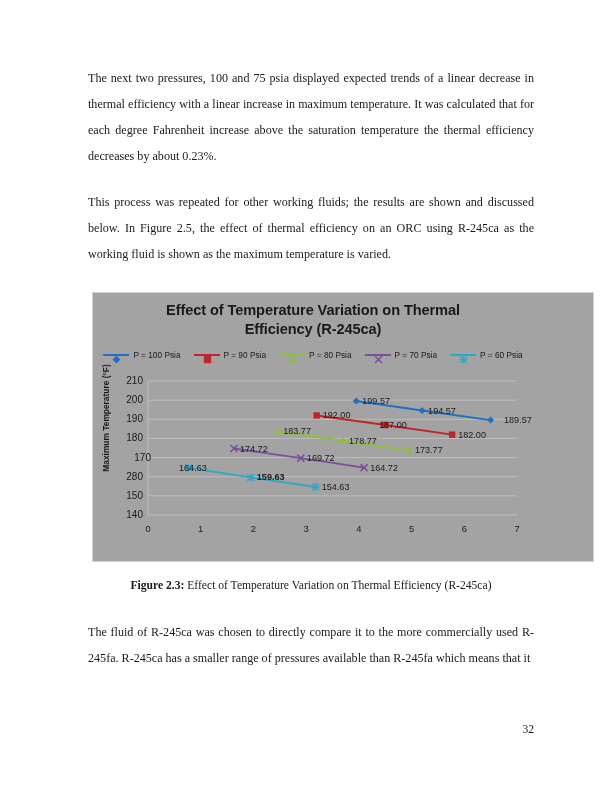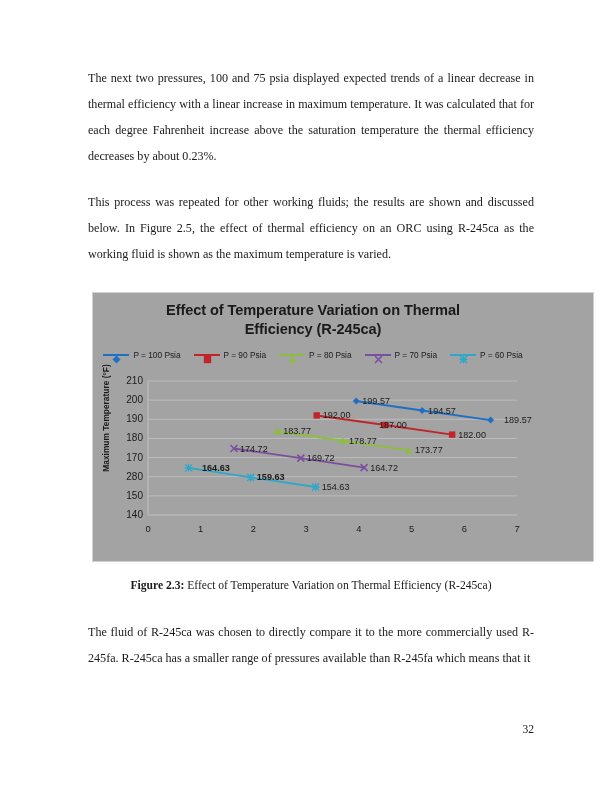--- a/index.html
+++ b/index.html
@@ -294,27 +294,27 @@
         <div class="dlabel" style="left: 411px; top: 122.109px;">189.57</div>
         <div class="dlabel" style="left: 229.686px; top: 117.457px;">192.00</div>
         <div class="dlabel" style="left: 286px; top: 127.029px;">187.00</div>
         <div class="dlabel" style="left: 365.161px; top: 136.6px;">182.00</div>
         <div class="dlabel" style="left: 190.15px; top: 133.212px;">183.77</div>
         <div class="dlabel" style="left: 256.043px; top: 142.783px;">178.77</div>
         <div class="dlabel" style="left: 321.936px; top: 152.355px;">173.77</div>
         <div class="dlabel" style="left: 146.924px; top: 150.536px;">174.72</div>
         <div class="dlabel" style="left: 213.871px; top: 160.107px;">169.72</div>
         <div class="dlabel" style="left: 277.129px; top: 169.679px;">164.72</div>
-        <div class="dlabel" style="left: 109px; top: 169.851px; font-weight: bold;">164.63</div>
+        <div class="dlabel" style="left: 86px; top: 169.851px;">164.63</div>
         <div class="dlabel" style="left: 163.793px; top: 179.423px; font-weight: bold;">159.63</div>
         <div class="dlabel" style="left: 228.631px; top: 188.994px;">154.63</div>
         <div class="ytick" style="left: 24px; top: 216px;">140</div>
         <div class="ytick" style="left: 24px; top: 196.857px;">150</div>
         <div class="ytick" style="left: 24px; top: 177.714px;">280</div>
-        <div class="ytick" style="left: 24px; top: 158.571px;">170</div>
+        <div class="ytick" style="left: 32px; top: 158.571px;">170</div>
         <div class="ytick" style="left: 24px; top: 139.429px;">180</div>
         <div class="ytick" style="left: 24px; top: 120.286px;">190</div>
         <div class="ytick" style="left: 24px; top: 101.143px;">200</div>
         <div class="ytick" style="left: 24px; top: 82px;">210</div>
         <div class="xtick" style="left: 45px; top: 230px;">0</div>
         <div class="xtick" style="left: 97.7143px; top: 230px;">1</div>
         <div class="xtick" style="left: 150.429px; top: 230px;">2</div>
         <div class="xtick" style="left: 203.143px; top: 230px;">3</div>
         <div class="xtick" style="left: 255.857px; top: 230px;">4</div>
         <div class="xtick" style="left: 308.571px; top: 230px;">5</div>

